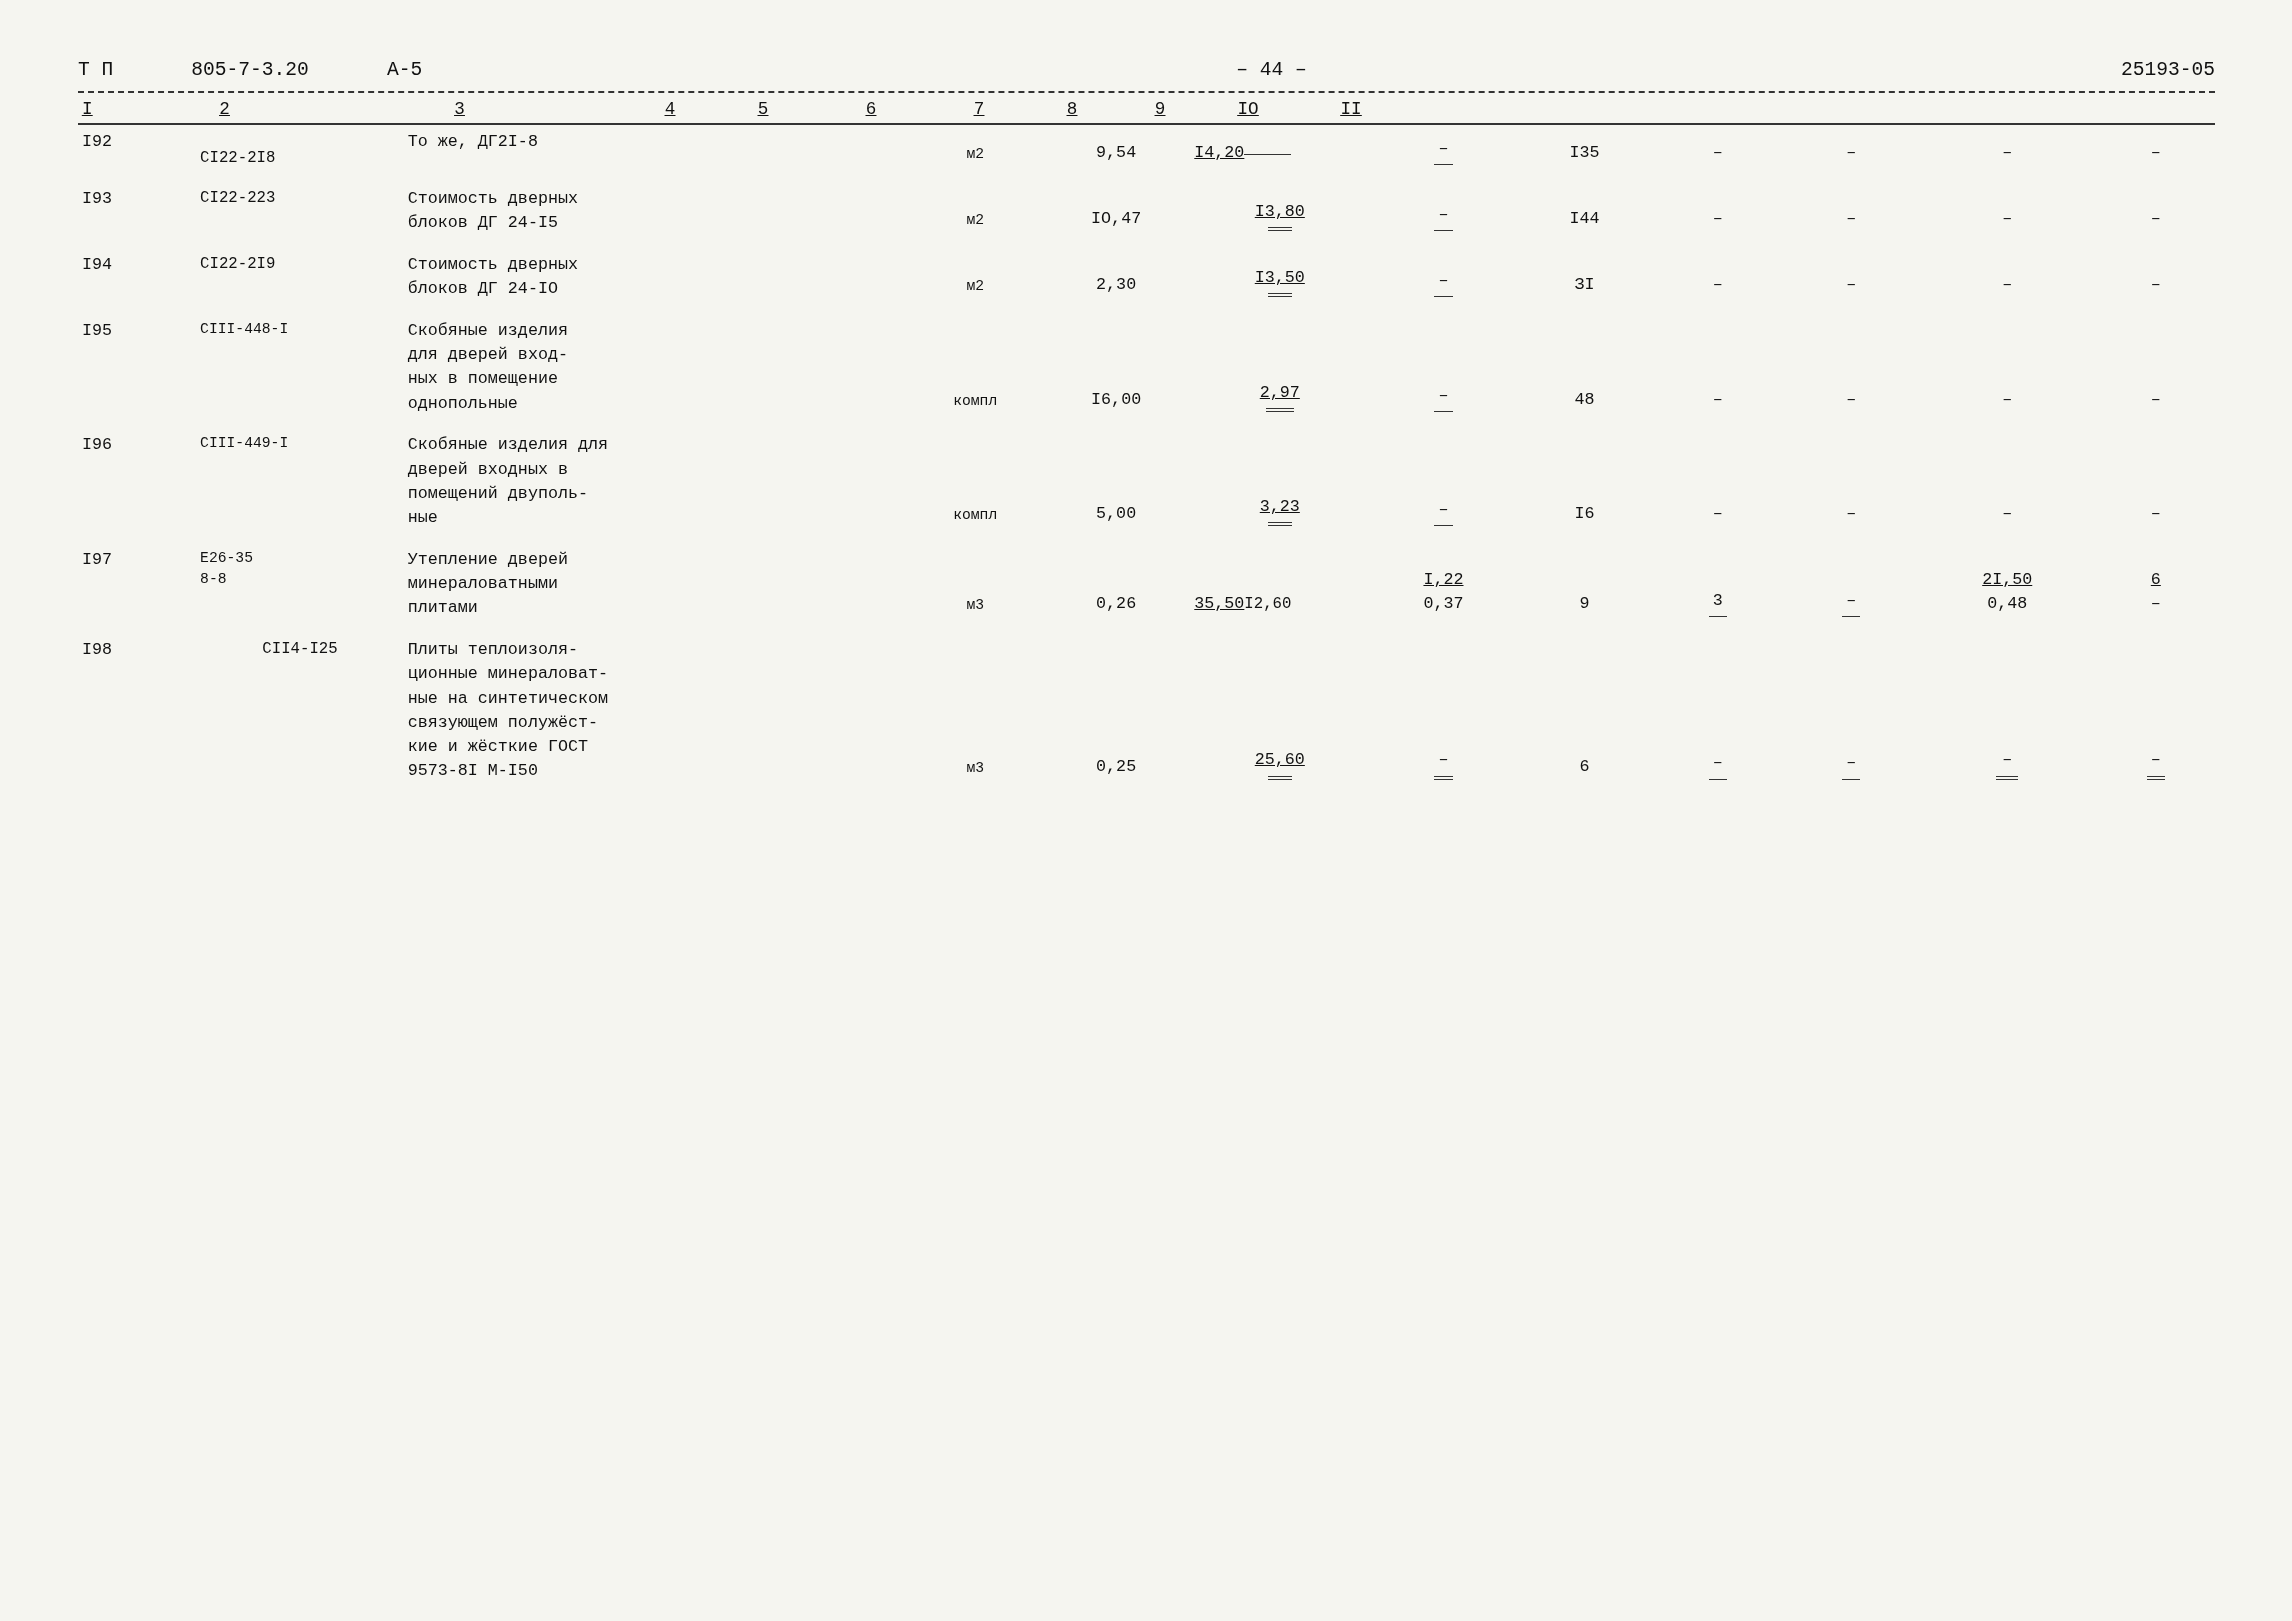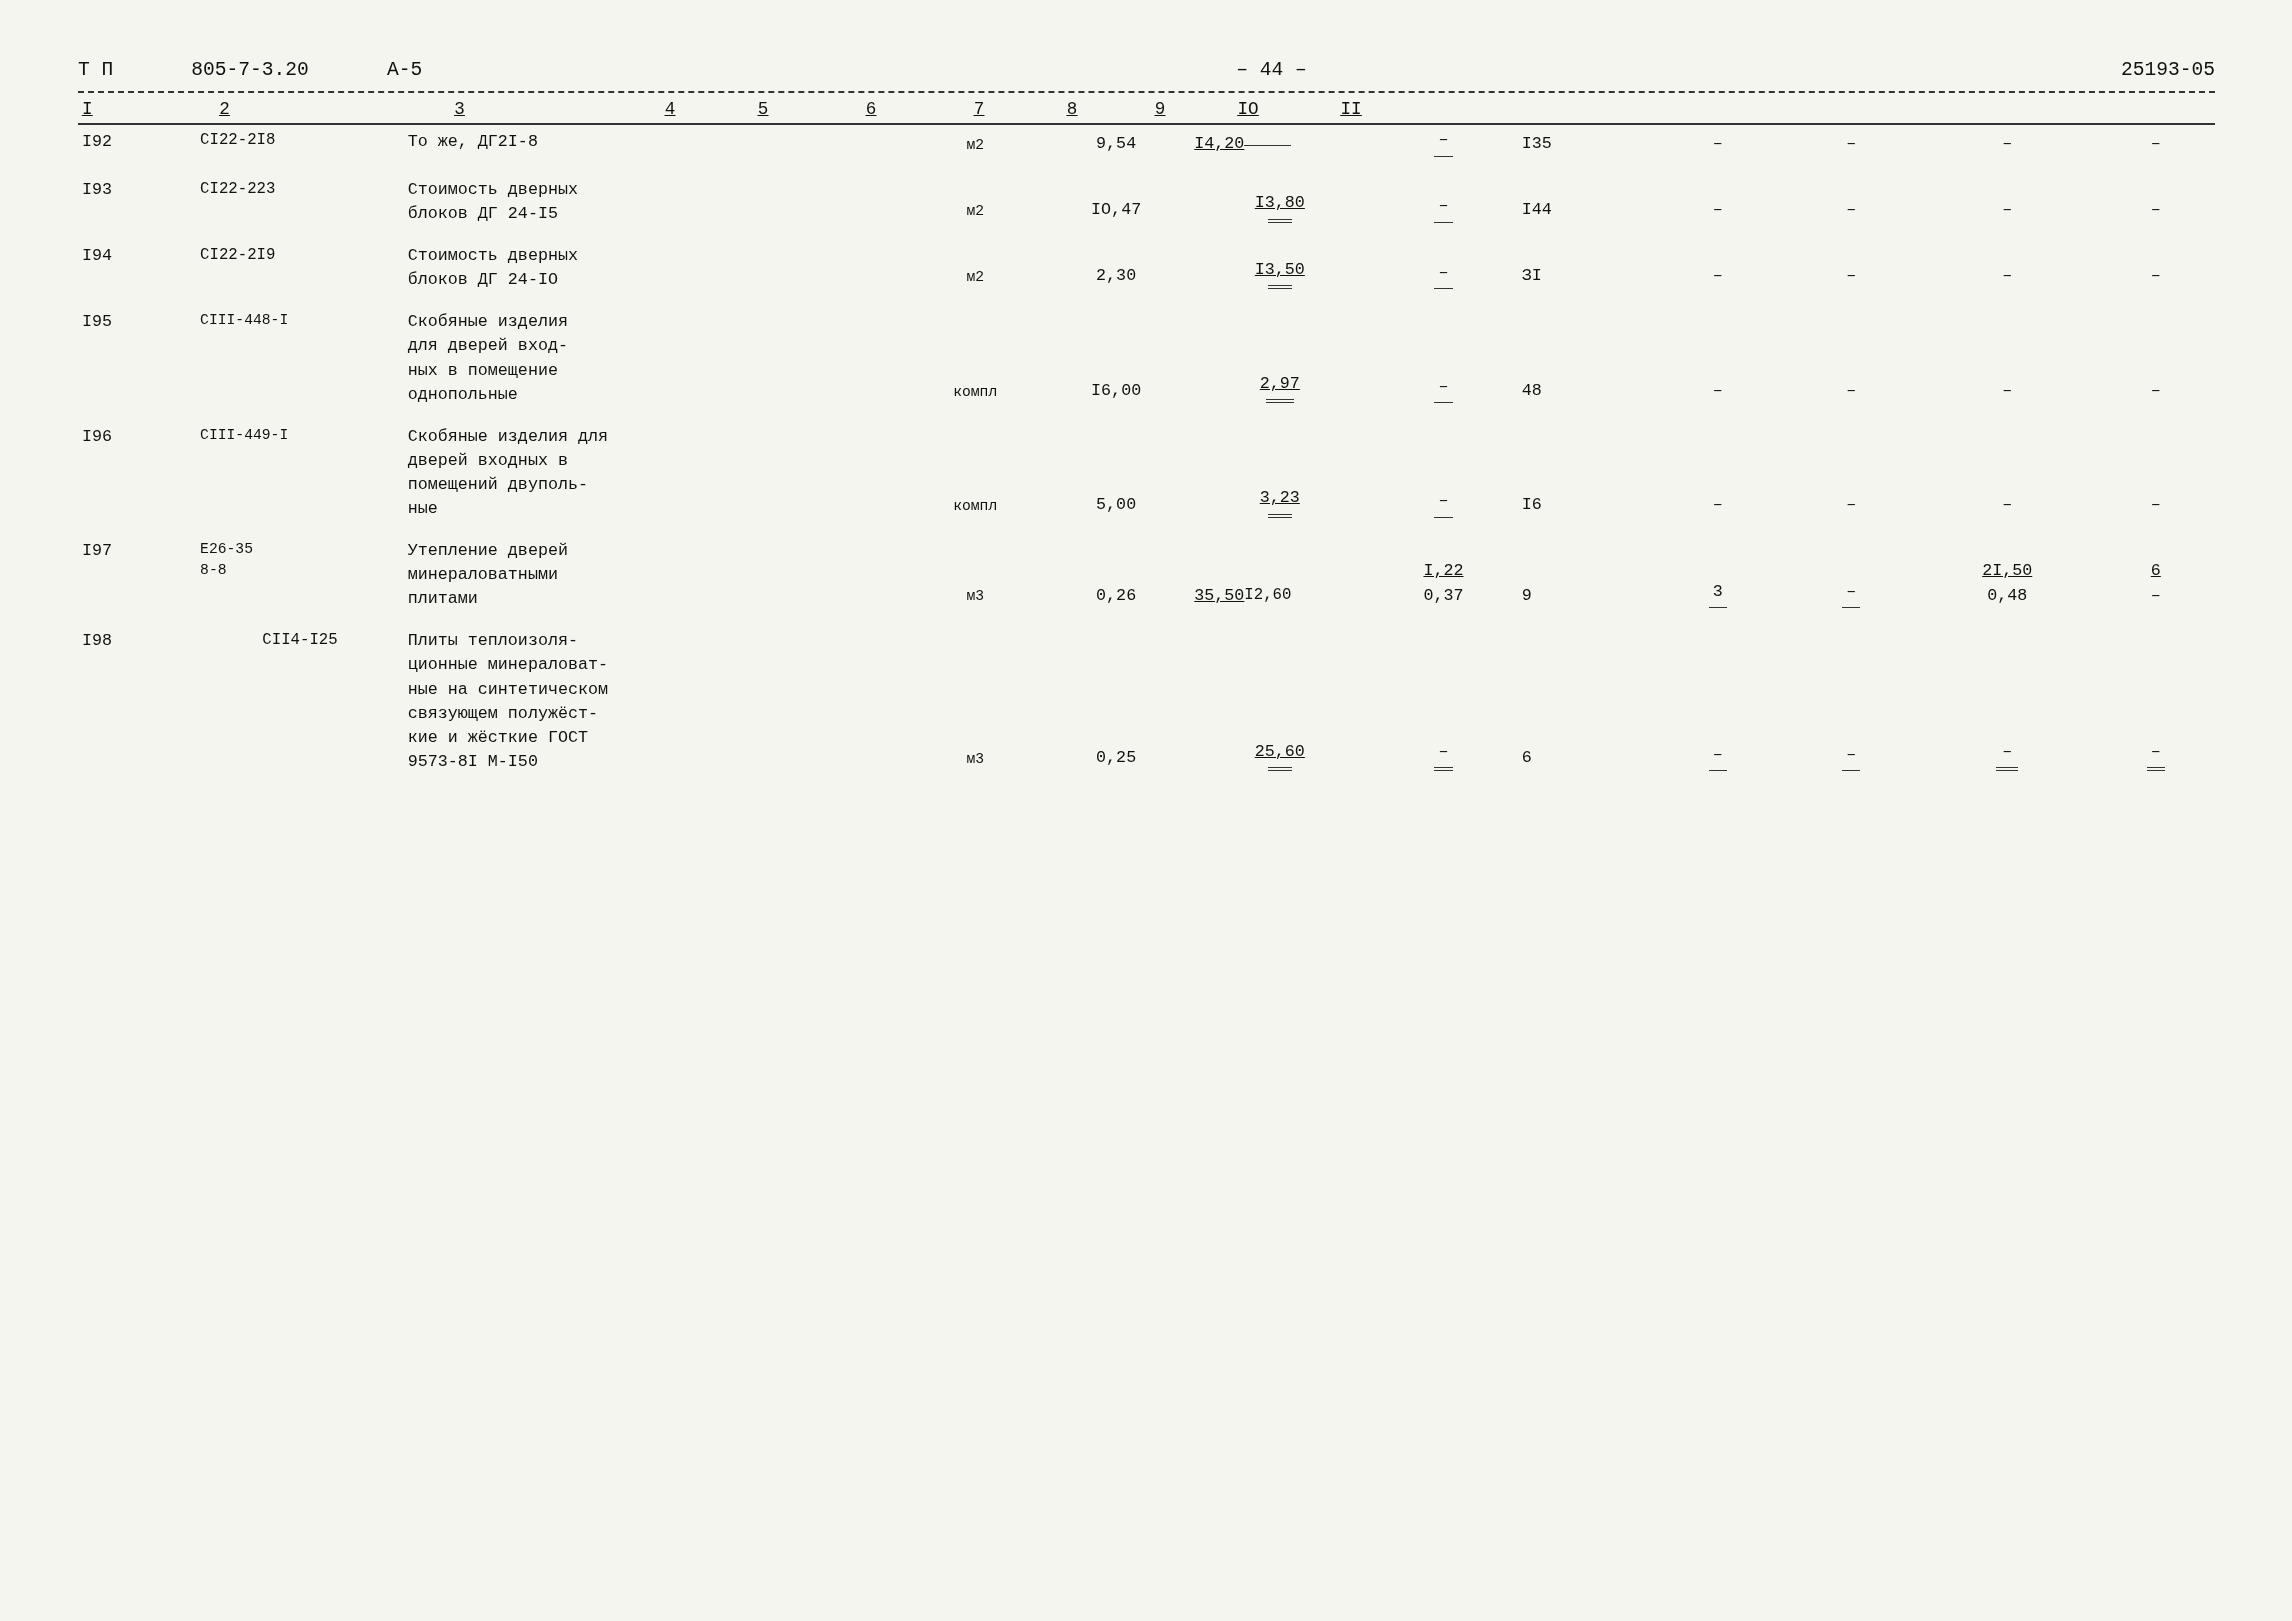--- a/index.html
+++ b/index.html
@@ -47,27 +47,27 @@
     .c11 { width: 118px; min-width: 118px; text-align: center; }
 
     .data-table { width: 100%; border-collapse: collapse; margin-top: 0; }
     .data-row td {
       padding: 3.9px 3.9px;
       vertical-align: top;
       font-size: 16.7px;
       line-height: 1.45;
     }
     .data-row td.num-col { width: 78px; vertical-align: top; padding-top: 5.9px; }
-    .data-row td.code-col { width: 137px; vertical-align: top; padding-top: 4px; font-size: 15.7px; }
+    .data-row td.code-col { width: 137px; vertical-align: top; padding-top: 22px; font-size: 15.7px; }
     .data-row td.desc-col { width: 333px; vertical-align: top; padding-top: 5.9px; font-size: 16.7px; }
     .data-row td.unit-col { width: 88px; text-align: center; vertical-align: bottom; padding-bottom: 7.8px; font-size: 14.7px; }
     .data-row td.val-col  { width: 98px; text-align: center; vertical-align: bottom; padding-bottom: 7.8px; }
     .data-row td.price-col { width: 118px; text-align: center; vertical-align: bottom; padding-bottom: 7.8px; }
     .data-row td.norm-col  { width: 98px; text-align: center; vertical-align: bottom; padding-bottom: 7.8px; }
-    .data-row td.eq1-col   { width: 88px; vertical-align: bottom; padding-bottom: 7.8px; margin-top: 28px; }
+    .data-row td.eq1-col   { width: 88px; text-align: center; vertical-align: bottom; padding-bottom: 7.8px; margin-top: 28px; }
     .data-row td.eq2-col   { width: 88px; text-align: center; vertical-align: bottom; padding-bottom: 7.8px; }
     .data-row td.eq3-col   { width: 88px; text-align: center; vertical-align: bottom; padding-bottom: 7.8px; }
     .data-row td.eq4-col   { width: 118px; text-align: center; vertical-align: bottom; padding-bottom: 7.8px; }
     .data-row td.eq5-col   { width: 78px; text-align: center; vertical-align: bottom; padding-bottom: 7.8px; }
 
     .header-top { display: flex; justify-content: space-between; align-items: baseline; margin-bottom: 9.8px; }
     .header-left { display: flex; gap: 78px; font-size: 19.6px; }
     .header-center { font-size: 19.6px; }
     .header-right { font-size: 19.6px; }
   </style>

